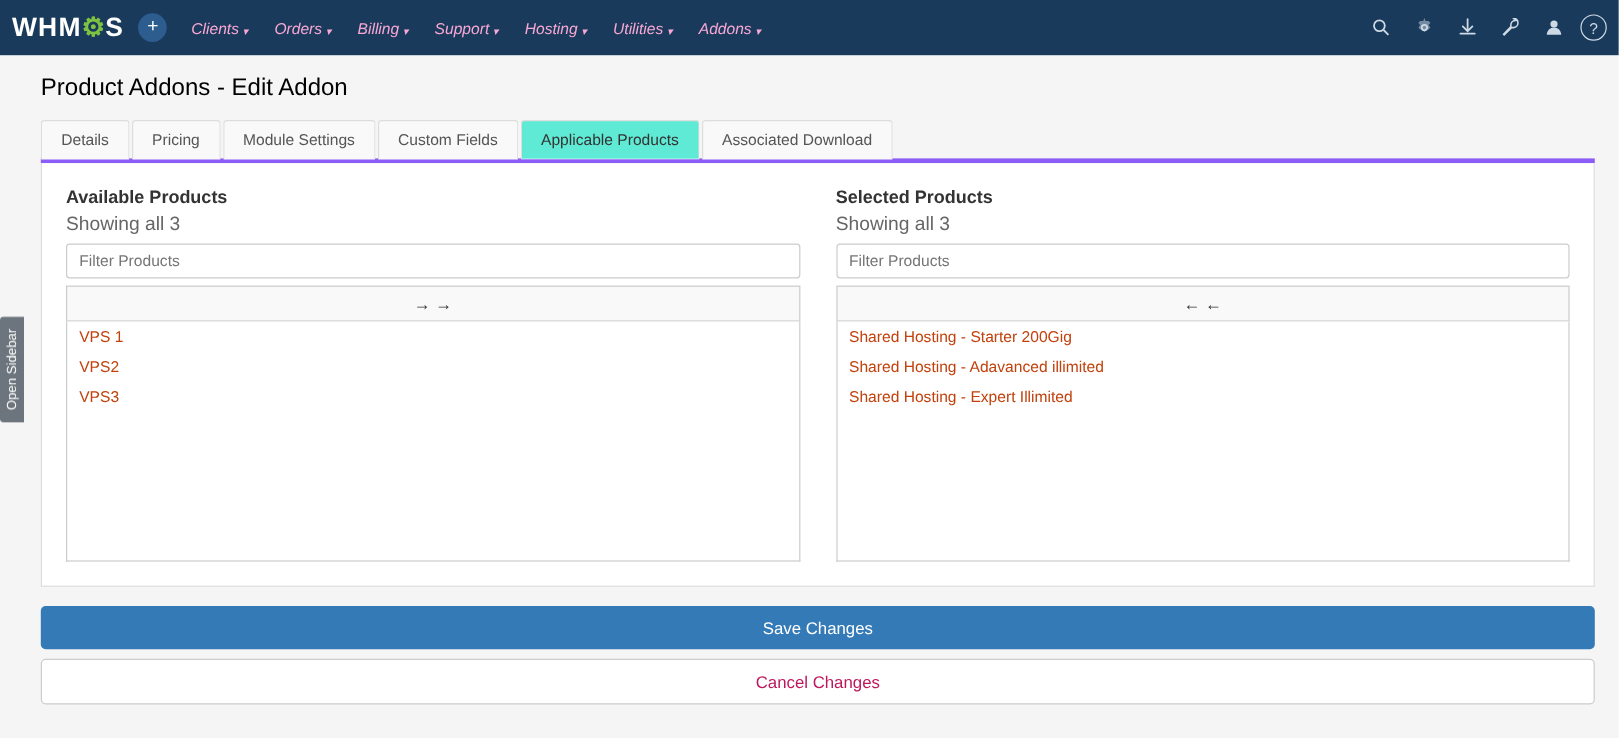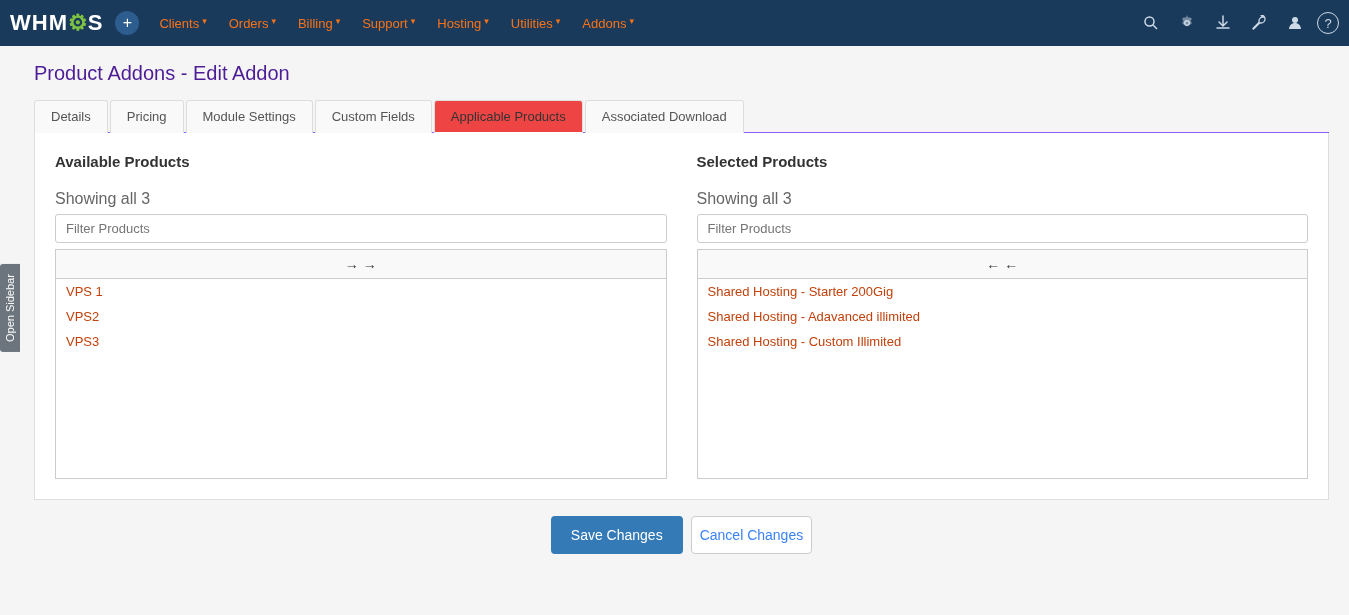--- a/index.html
+++ b/index.html
@@ -44,29 +44,30 @@
       justify-content: center;
       margin-right: 6px;
     }
     .topnav-menu {
       display: flex;
       align-items: center;
       gap: 2px;
       flex: 1;
     }
     .nav-item {
-      color: #f97316;
+      color: #f9a8d4;
       padding: 6px 10px;
       cursor: pointer;
       font-size: 13px;
       display: flex;
-      align-items: flex-start;
+      align-items: flex-end;
       gap: 3px;
       border-radius: 3px;
       white-space: nowrap;
+      font-style: italic;
     }
     .nav-item .caret { font-size: 9px; }
     .topnav-icons {
       display: flex;
       align-items: center;
       gap: 8px;
     }
     .topnav-icon {
       color: #cdd9e5;
       font-size: 16px;
@@ -97,46 +98,46 @@
       border-radius: 0 3px 3px 0;
     }
 
     
     .page-content {
       padding: 16px 20px;
       margin-left: 14px;
     }
     .page-title {
       font-size: 20px;
-      color: #4c1d95;
+      color: #000000;
       margin-bottom: 14px;
       font-weight: 300;
     }
 
     
     .tabs {
       display: flex;
       gap: 2px;
       margin-bottom: 0;
-      border-bottom: 1px solid #8b5cf6;
+      border-bottom: 4px solid #8b5cf6;
     }
     .tab {
       padding: 8px 16px;
       border: 1px solid #ddd;
       border-bottom: none;
       background: #f9f9f9;
       cursor: pointer;
       font-size: 13px;
       color: #555;
       border-radius: 3px 3px 0 0;
       position: relative;
       top: 1px;
     }
     .tab.active {
-      background: #ef4444;
+      background: #5eead4;
       border-color: #ddd;
       border-bottom: 1px solid #fff;
       color: #333;
       font-weight: 500;
       z-index: 1;
     }
 
     
     .main-panel {
       background: #fff;
@@ -151,21 +152,21 @@
       display: flex;
       gap: 30px;
     }
     .product-column {
       flex: 1;
     }
     .column-title {
       font-size: 15px;
       font-weight: 600;
       color: #333;
-      margin-bottom: 20px;
+      margin-bottom: 6px;
     }
     .showing-label {
       font-size: 16px;
       color: #666;
       margin-bottom: 6px;
     }
     .filter-input {
       width: 100%;
       border: 1px solid #ccc;
       padding: 6px 10px;
@@ -199,33 +200,34 @@
       color: #c2410c;
       cursor: pointer;
     }
 
     
     .action-buttons {
       display: flex;
       justify-content: center;
       gap: 8px;
       margin-top: 16px;
+      flex-direction: column;
     }
     .btn-save {
       background: #337ab7;
       color: #fff;
       border: none;
       padding: 10px 20px;
       font-size: 14px;
       border-radius: 4px;
       cursor: pointer;
     }
     .btn-cancel {
       background: #fff;
-      color: #3b82f6;
+      color: #be185d;
       border: 1px solid #ccc;
       padding: 10px 8px;
       font-size: 14px;
       border-radius: 4px;
       cursor: pointer;
     }
 
     
     .product-list::-webkit-scrollbar { width: 10px; }
     .product-list::-webkit-scrollbar-track { background: #f1f1f1; }
@@ -340,21 +342,21 @@
         <div class="column-title">Selected Products</div>
         <div class="showing-label">Showing all 3</div>
         <input class="filter-input" type="text" placeholder="Filter Products" style="">
         <div class="arrow-row">
           <span>←</span>
           <span>←</span>
         </div>
         <div class="product-list">
           <div class="product-list-item">Shared Hosting - Starter 200Gig</div>
           <div class="product-list-item">Shared Hosting - Adavanced illimited</div>
-          <div class="product-list-item">Shared Hosting - Custom Illimited</div>
+          <div class="product-list-item">Shared Hosting - Expert Illimited</div>
         </div>
       </div>
 
     </div>
   </div>
 
   <div class="action-buttons">
     <button class="btn-save">Save Changes</button>
     <button class="btn-cancel">Cancel Changes</button>
   </div>

